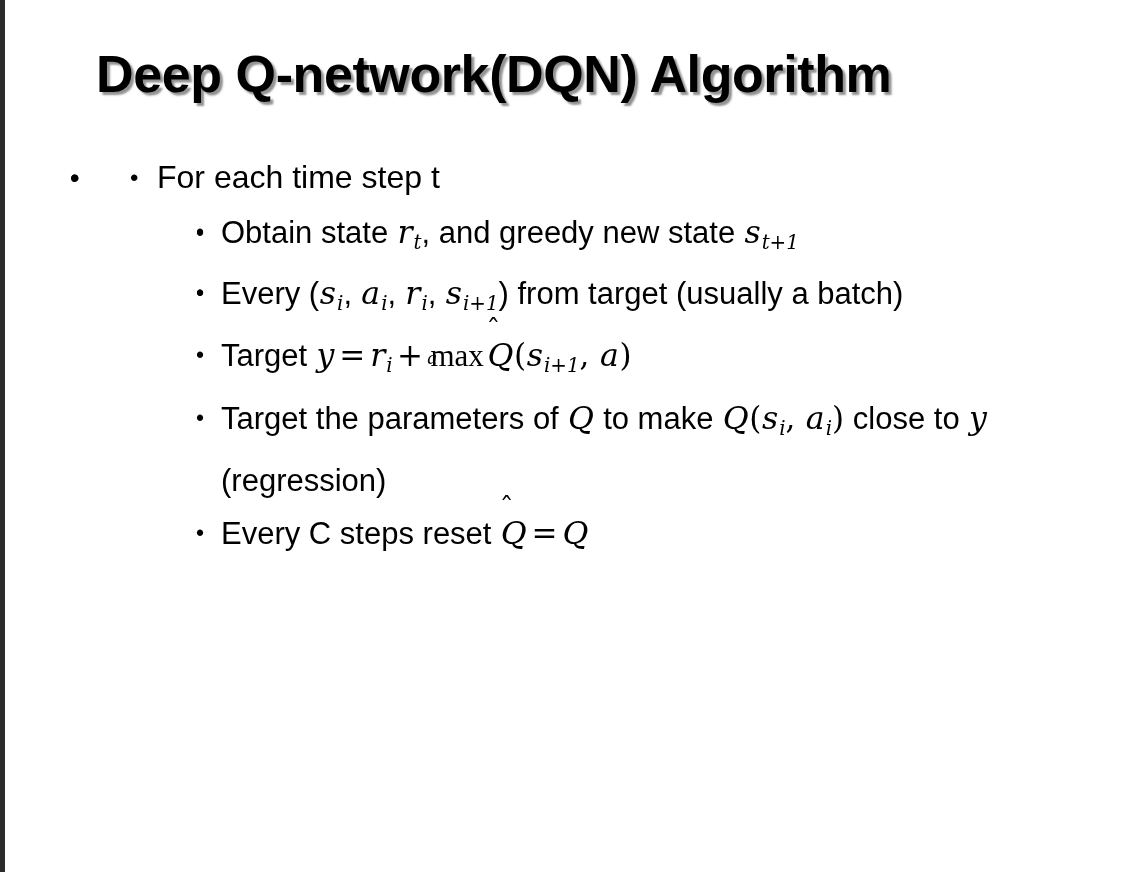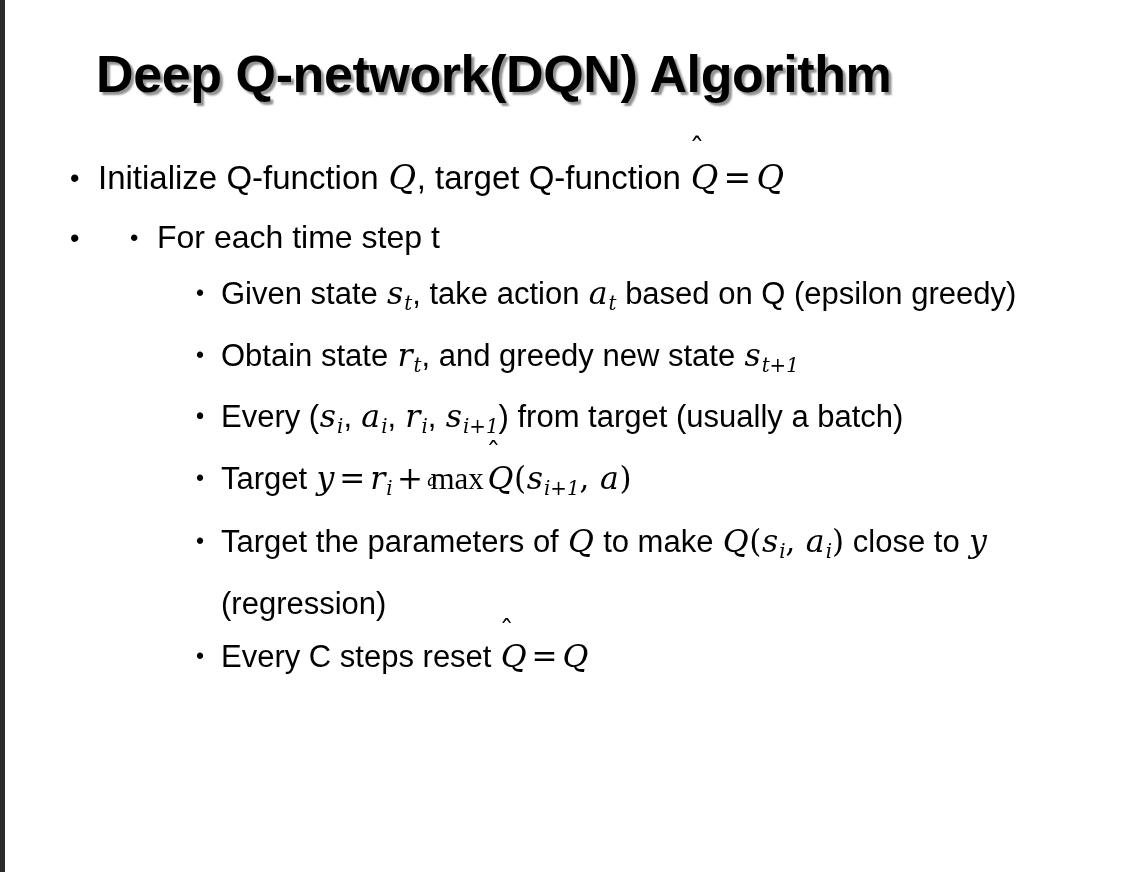--- a/index.html
+++ b/index.html
@@ -163,35 +163,33 @@
 <div id="slide">
 
   <div id="left-edge"></div>
 
   <div id="slide-title">Deep Q-network(DQN) Algorithm</div>
 
   <div id="body-list">
 
     <div class="bullet-row lvl1">
       <span class="marker">•</span>
-      <span class="btext"><span>Initialize Q-function </span><span class="m">Q</span><span>, target Q-function </span><span class="hat"><span class="hatmark">̂</span><span class="m">Q</span></span><span class="op">=</span><span class="m">Q</span></span>
     </div>
 
     <div class="bullet-row lvl1">
       <span class="marker">•</span>
     </div>
 
     <div class="bullet-row lvl2">
       <span class="marker">•</span>
       <span class="btext">For each time step t</span>
     </div>
 
     <div class="bullet-row lvl3 tall">
       <span class="marker">•</span>
-      <span class="btext"><span>Given state </span><span class="m">s</span><span class="msub">t</span><span>, take action </span><span class="m">a</span><span class="msub">t</span><span> based on Q (epsilon greedy)</span></span>
     </div>
 
     <div class="bullet-row lvl3">
       <span class="marker">•</span>
       <span class="btext"><span>Obtain state </span><span class="m">r</span><span class="msub">t</span><span>, and greedy new state </span><span class="m">s</span><span class="msub">t+1</span></span>
     </div>
 
     <div class="bullet-row lvl3">
       <span class="marker">•</span>
     </div>

